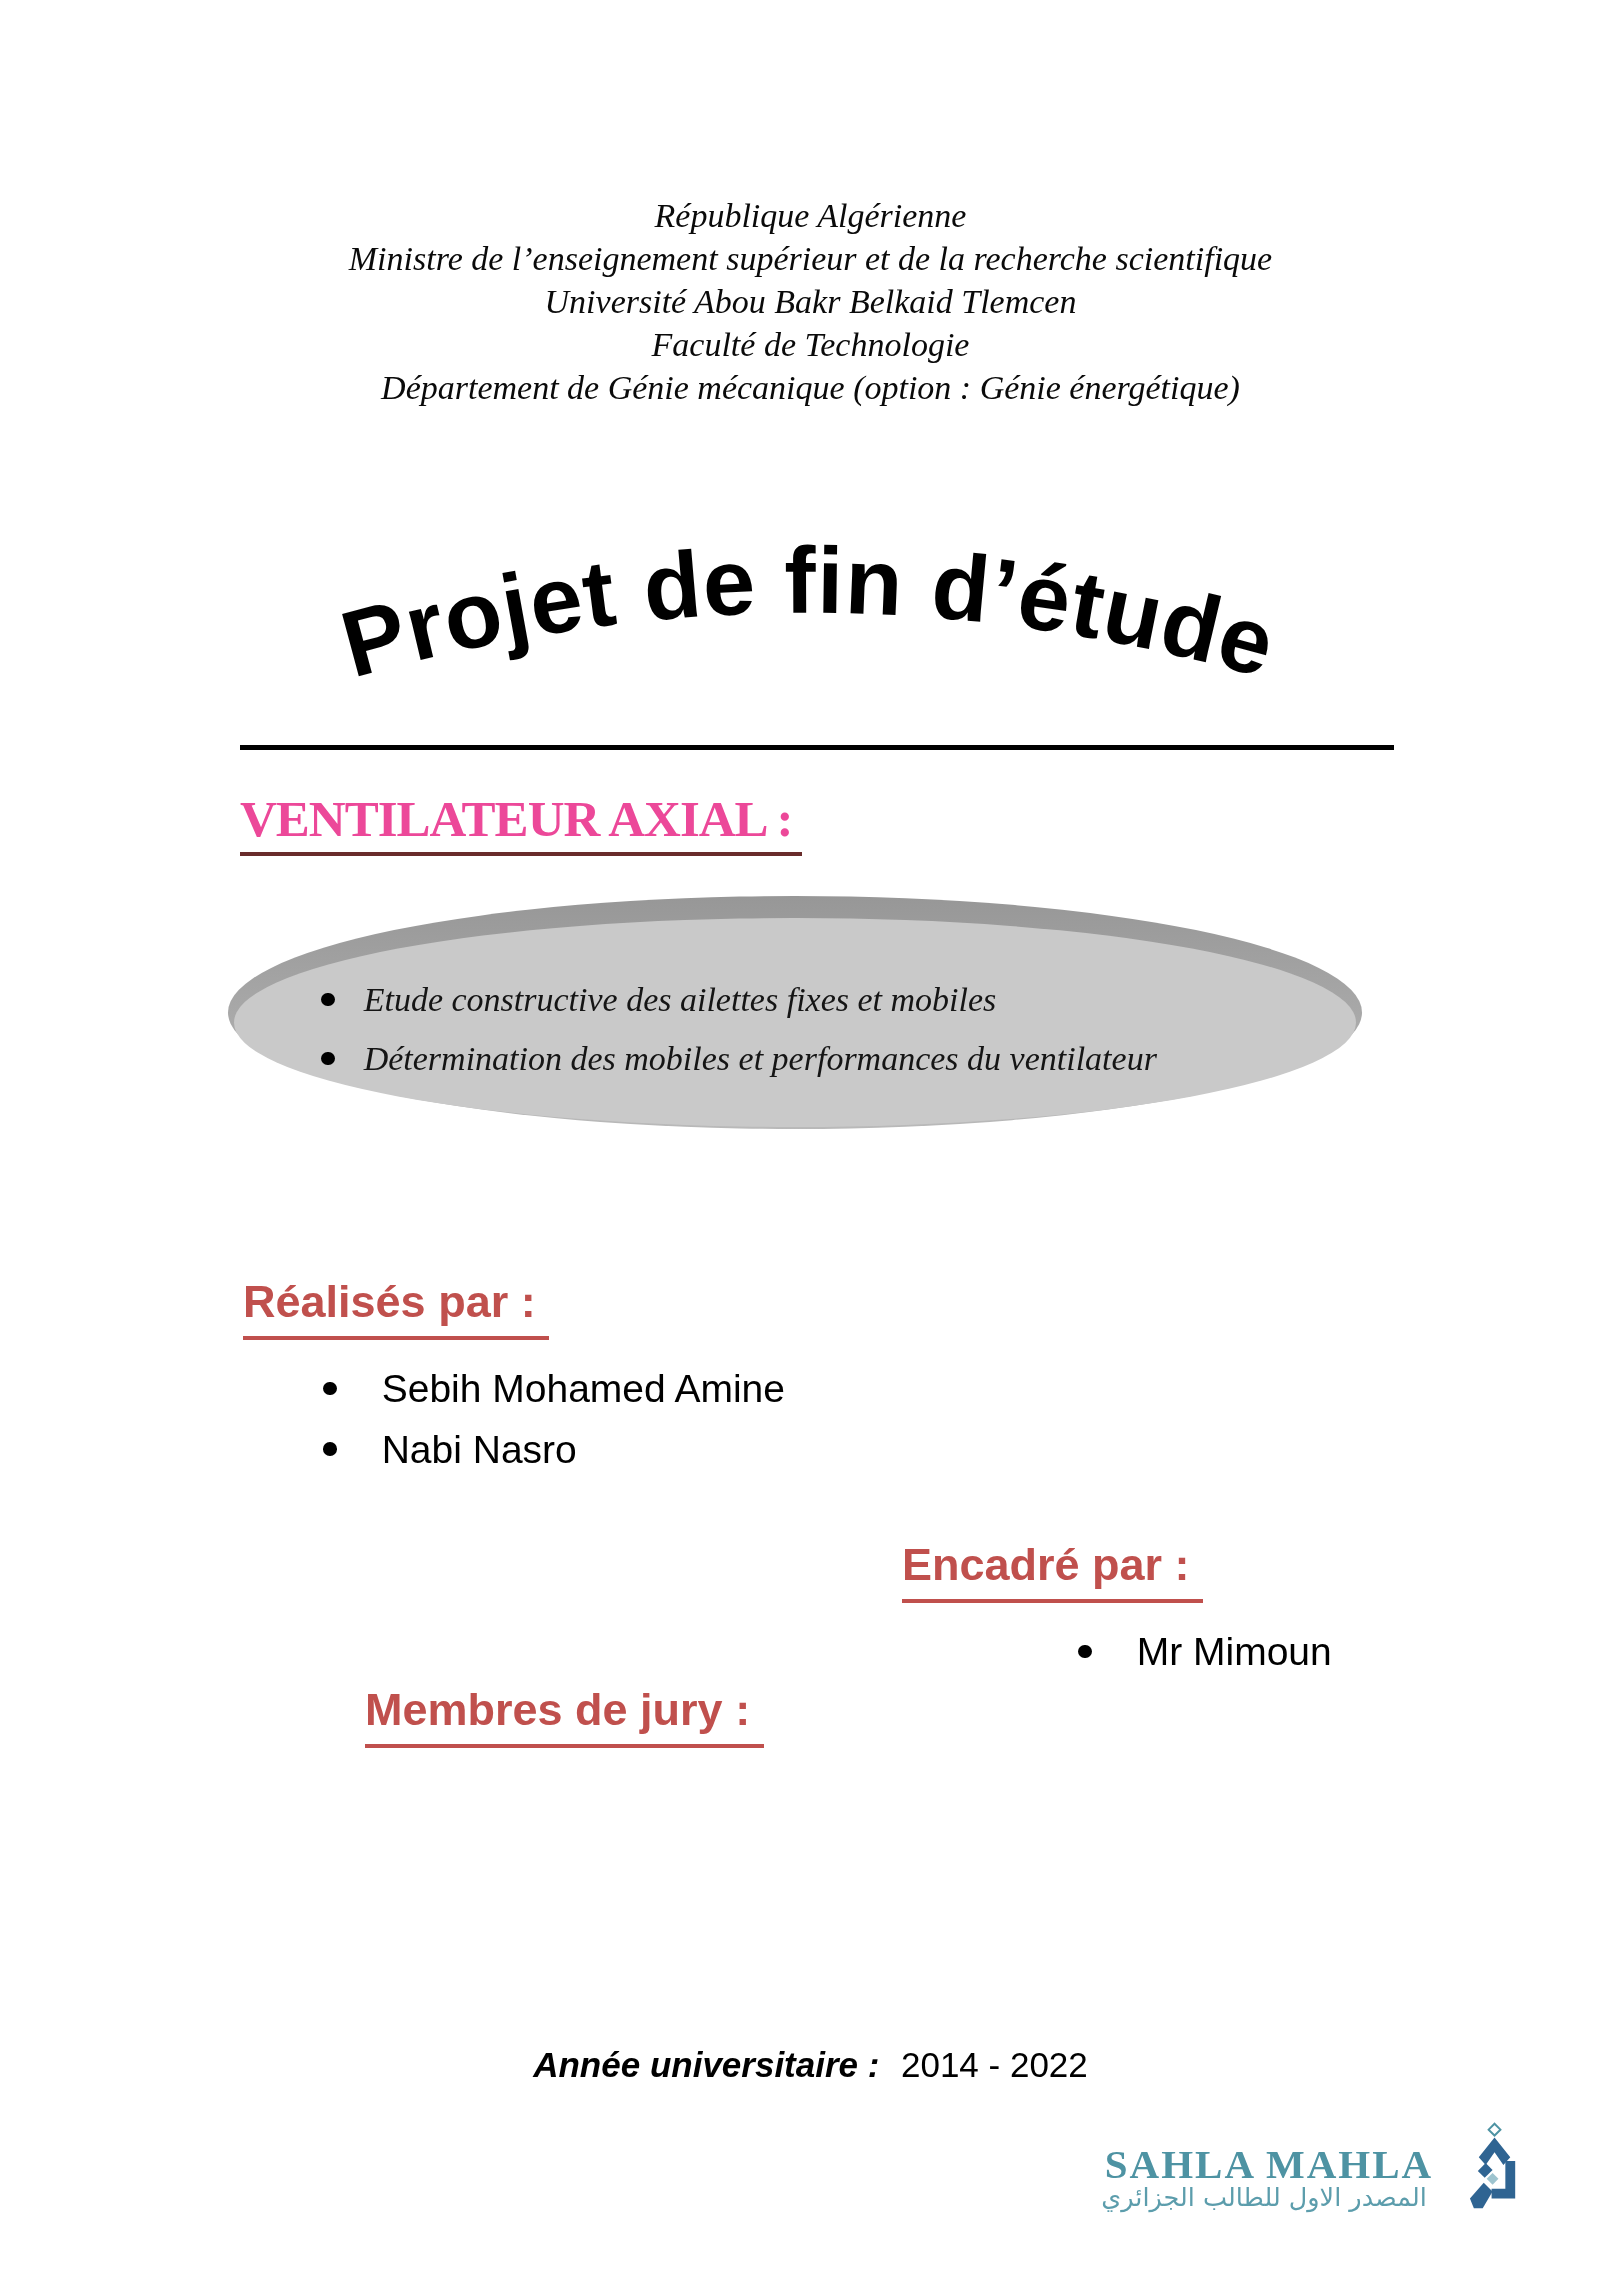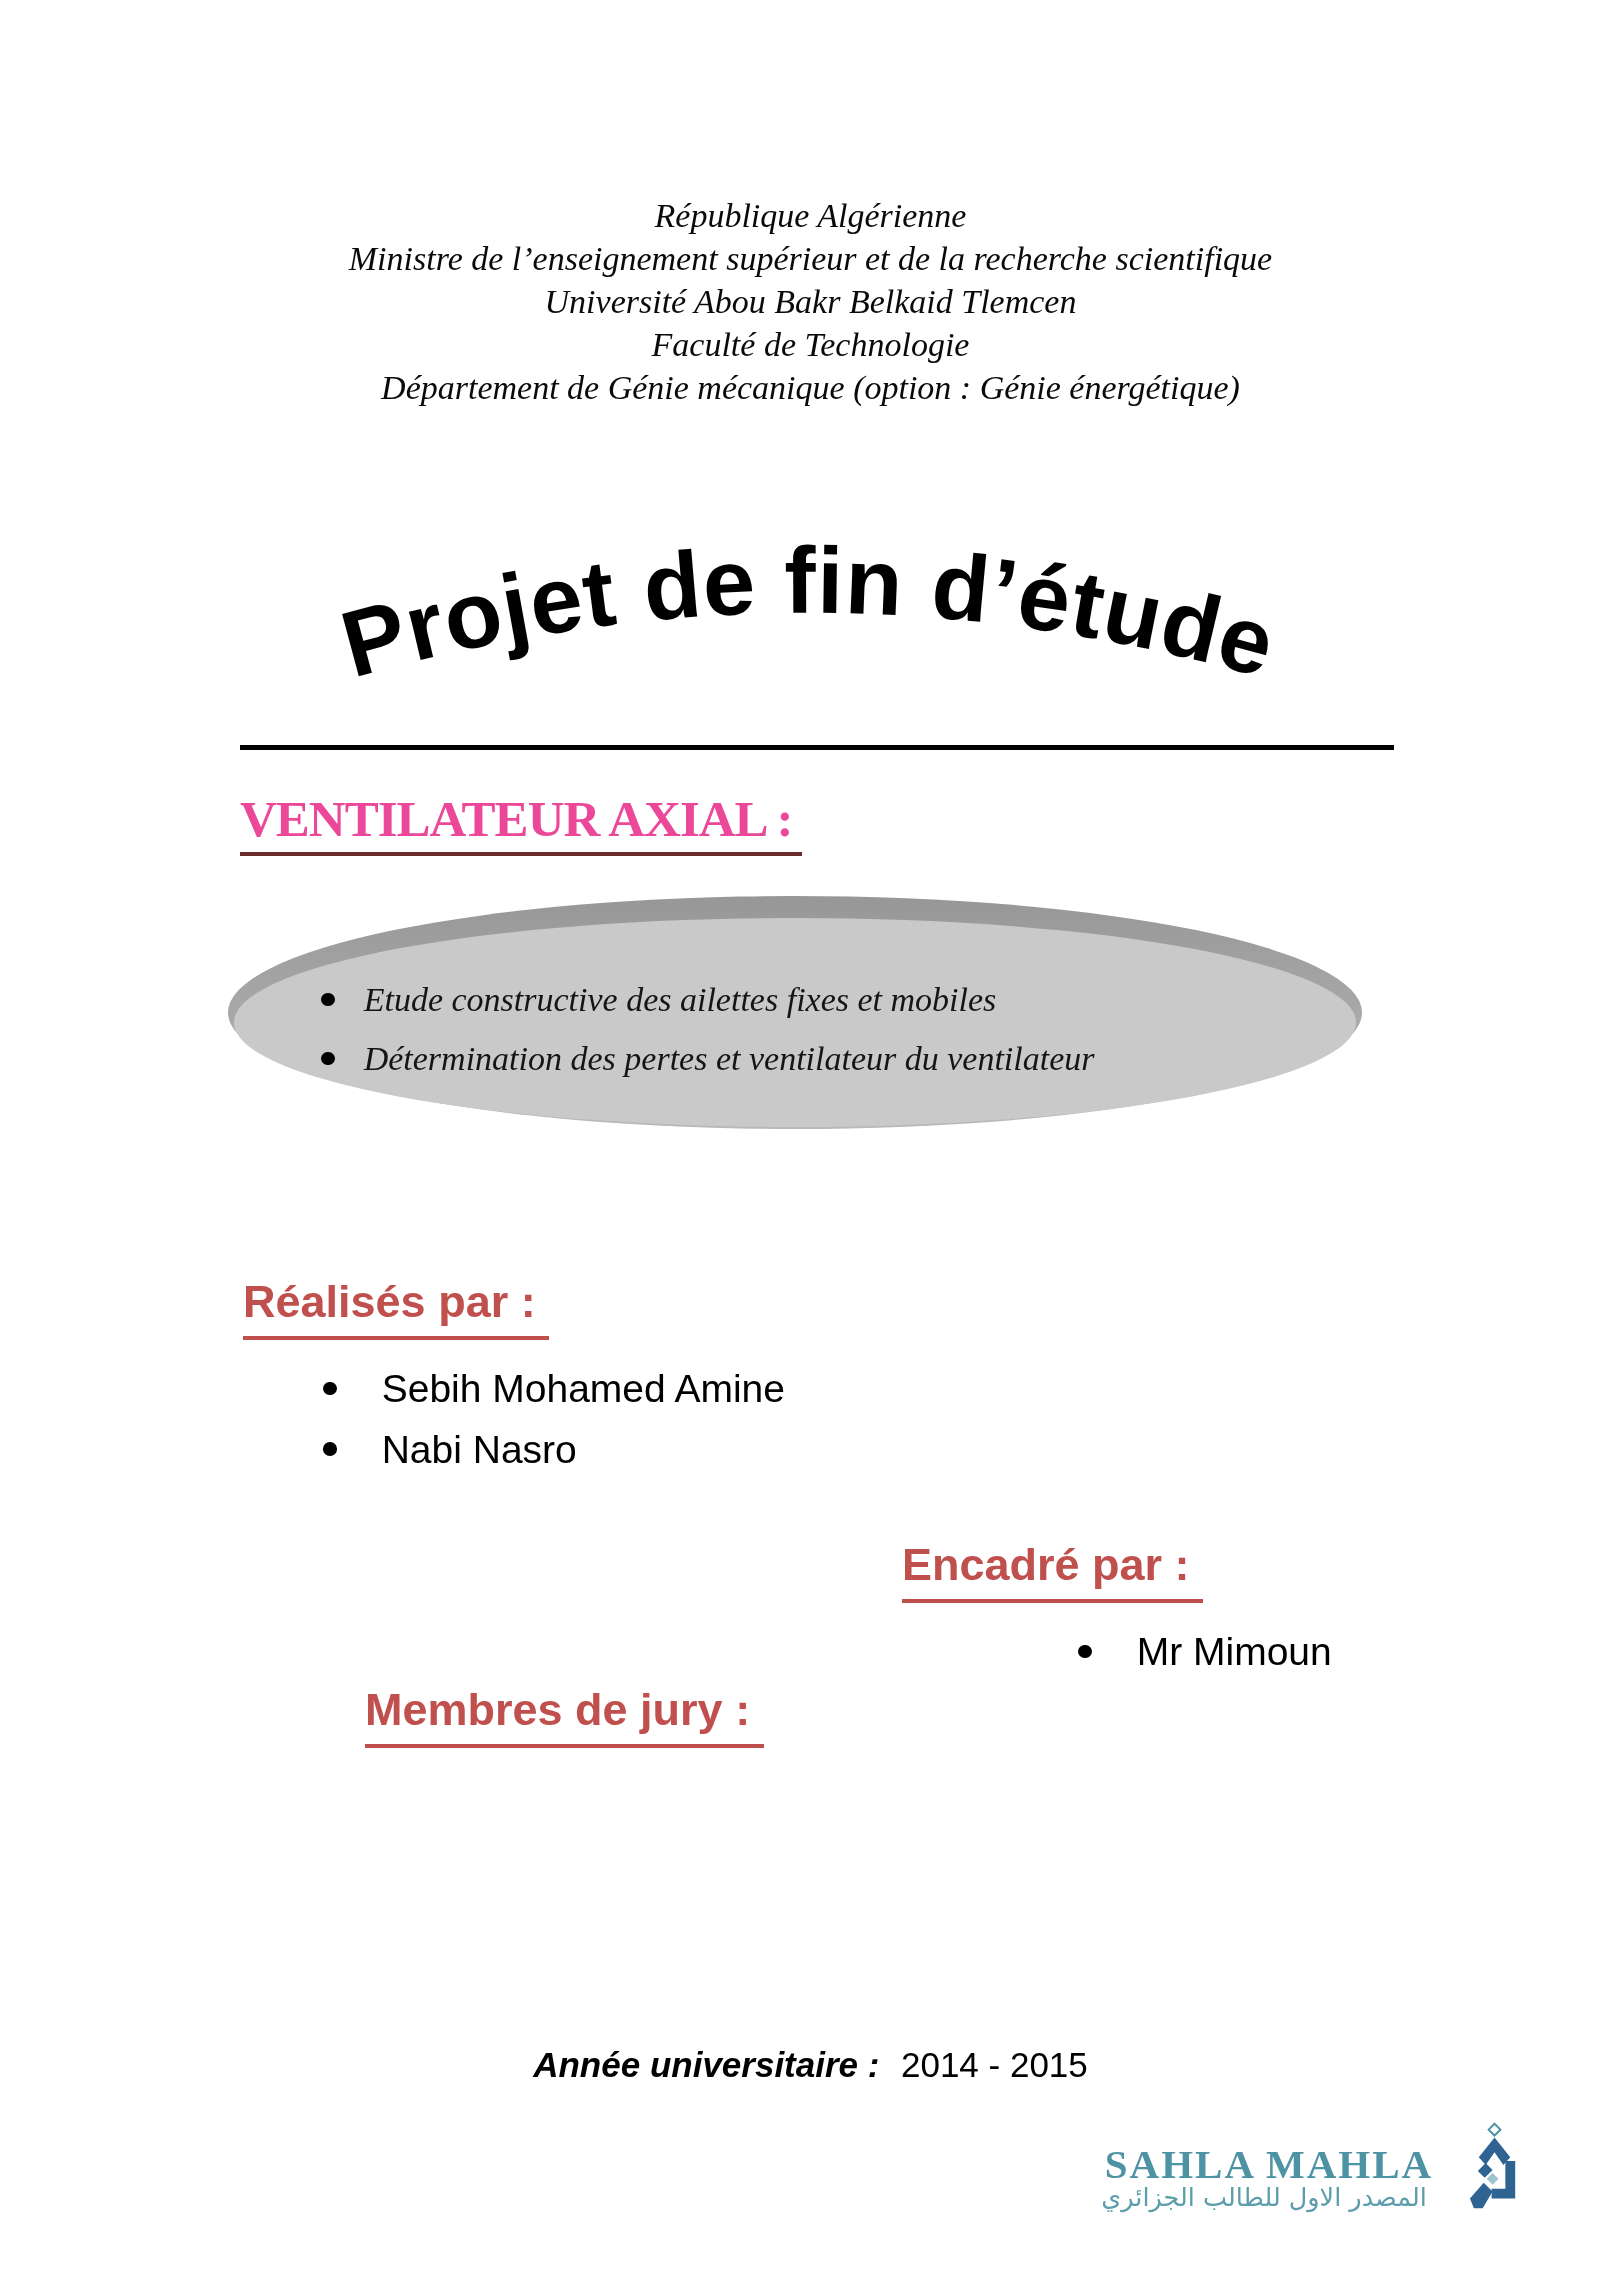--- a/index.html
+++ b/index.html
@@ -162,21 +162,21 @@
   <div class="subtitle">VENTILATEUR AXIAL :</div>
 
   <div class="ellipse">
     <div class="ellipse-inner"></div>
     <div class="topic-row r1">
       <span class="dot"></span>
       <span>Etude constructive des ailettes fixes et mobiles</span>
     </div>
     <div class="topic-row r2">
       <span class="dot"></span>
-      <span>Détermination des pertes et ventilateur du ventilateur</span>
+      <span>Détermination des mobiles et performances du ventilateur</span>
     </div>
   </div>
 
   <div class="red-head head-realises">Réalisés par :</div>
 
   <ul class="blist list-students">
     <li>
       <span class="dot"></span>
       <span>Sebih Mohamed Amine</span>
     </li>
@@ -193,21 +193,21 @@
       <span class="dot"></span>
       <span>Mr Mimoun</span>
     </li>
   </ul>
 
   <div class="red-head head-jury">Membres de jury :</div>
 
 
   <div class="year-line">
     <span class="lbl">Année universitaire :</span>
-    <span class="val">2014 - 2015</span>
+    <span class="val">2014 - 2022</span>
   </div>
 
   <div class="logo-name">SAHLA MAHLA</div>
   <div class="logo-tagline">المصدر الاول للطالب الجزائري</div>
 
   <svg class="logo-icon" viewBox="0 0 62 94">
     <path d="M29 2 L35 8 L29 14 L23 8 Z" fill="none" stroke="#4E93A3" stroke-width="2"></path>
     <path d="M13 36 L29 16 L45 36 L38 44 L29 31 L20 44 Z" fill="#2F6492"></path>
     <path d="M40 40 L50 40 L50 78 L26 78 L26 68 L40 68 Z" fill="#2F6492"></path>
     <path d="M12 50 L20 42 L27 49 L19 57 Z" fill="#2F6492"></path>

